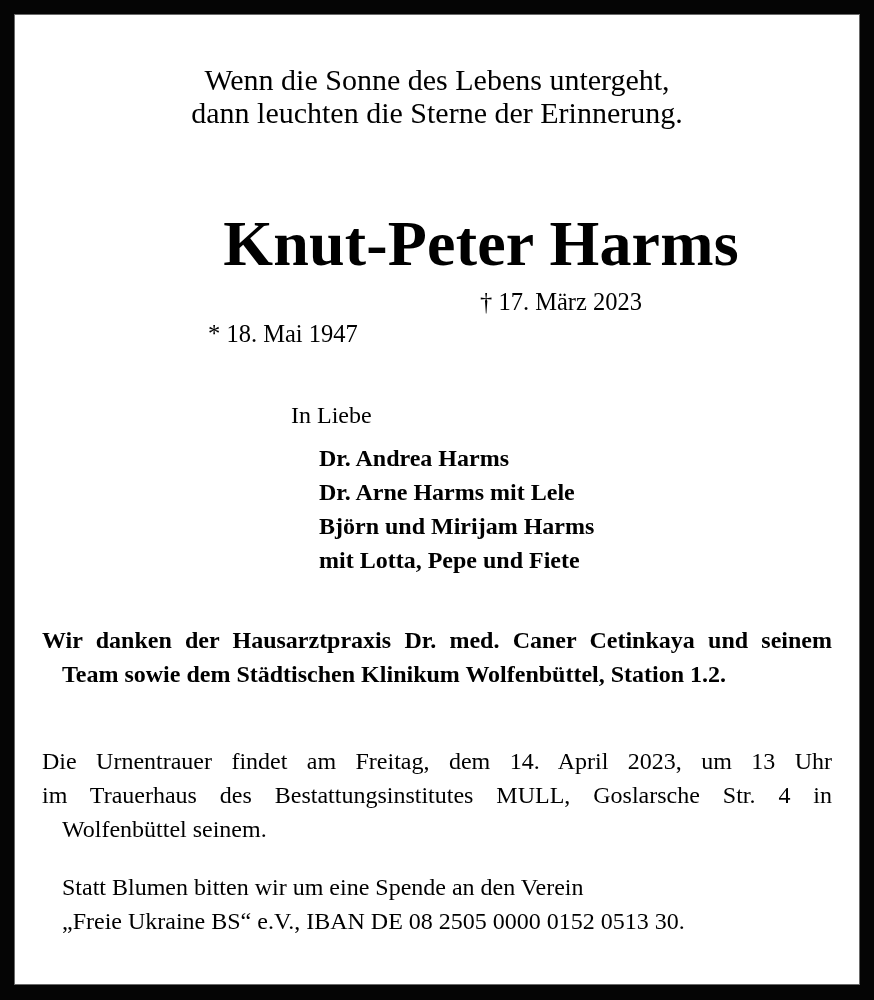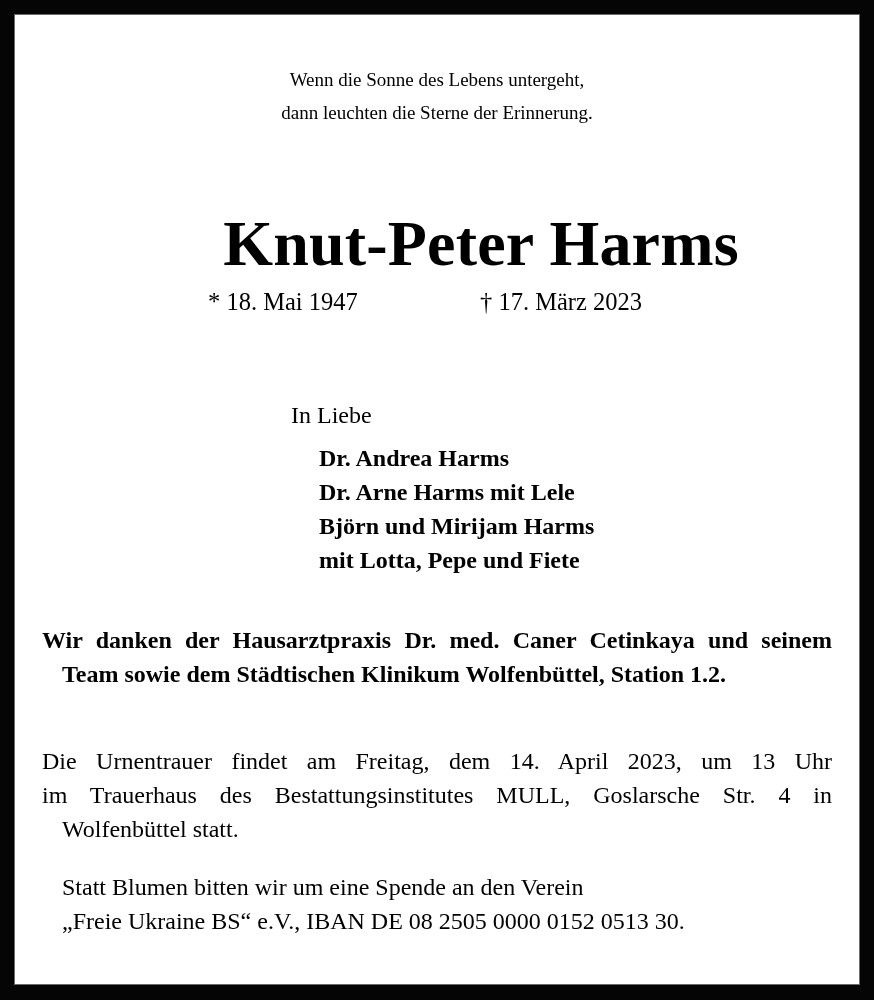--- a/index.html
+++ b/index.html
@@ -29,21 +29,21 @@
       height: 971px;
       background: #ffffff;
       box-shadow: inset 0 0 0 1px #6a6a6a;
     }
     .motto {
       position: absolute;
       left: 0;
       width: 100%;
       top: 49px;
       text-align: center;
-      font-size: 19px;
+      font-size: 30px;
       line-height: 33px;
     }
     .motto div { white-space: nowrap; }
     .name {
       position: absolute;
       left: 0;
       width: 100%;
       top: 192px;
       text-align: center;
       font-weight: bold;
@@ -53,21 +53,21 @@
       white-space: nowrap;
       margin-left: 44px;
     }
     .dates {
       position: absolute;
       top: 272px;
       font-size: 24.5px;
       line-height: 32px;
       white-space: nowrap;
     }
-    .date-born { left: 194px; }
+    .date-born { left: 194px; margin-top: 32px; }
     .date-died { left: 466px; }
     .family {
       position: absolute;
       left: 277px;
       top: 385px;
     }
     .family .lead {
       font-size: 24px;
       line-height: 32px;
       margin-bottom: 10px;
@@ -122,21 +122,21 @@
     </div>
 
     <div class="body-text p-thanks">
       <span class="jline">Wir danken der Hausarztpraxis Dr. med. Caner Cetinkaya und seinem</span>
       <span class="line">Team sowie dem Städtischen Klinikum Wolfenbüttel, Station 1.2.</span>
     </div>
 
     <div class="body-text p-service">
       <span class="jline">Die Urnentrauer findet am Freitag, dem 14. April 2023, um 13 Uhr</span>
       <span class="jline">im Trauerhaus des Bestattungsinstitutes MULL, Goslarsche Str. 4 in</span>
-      <span class="line">Wolfenbüttel statt.</span>
+      <span class="line">Wolfenbüttel seinem.</span>
     </div>
 
     <div class="body-text p-donation">
       <div class="line">Statt Blumen bitten wir um eine Spende an den Verein</div>
       <div class="line">„Freie Ukraine BS“ e.V., IBAN DE 08 2505 0000 0152 0513 30.</div>
     </div>
 
   </div>
 </div>
 

